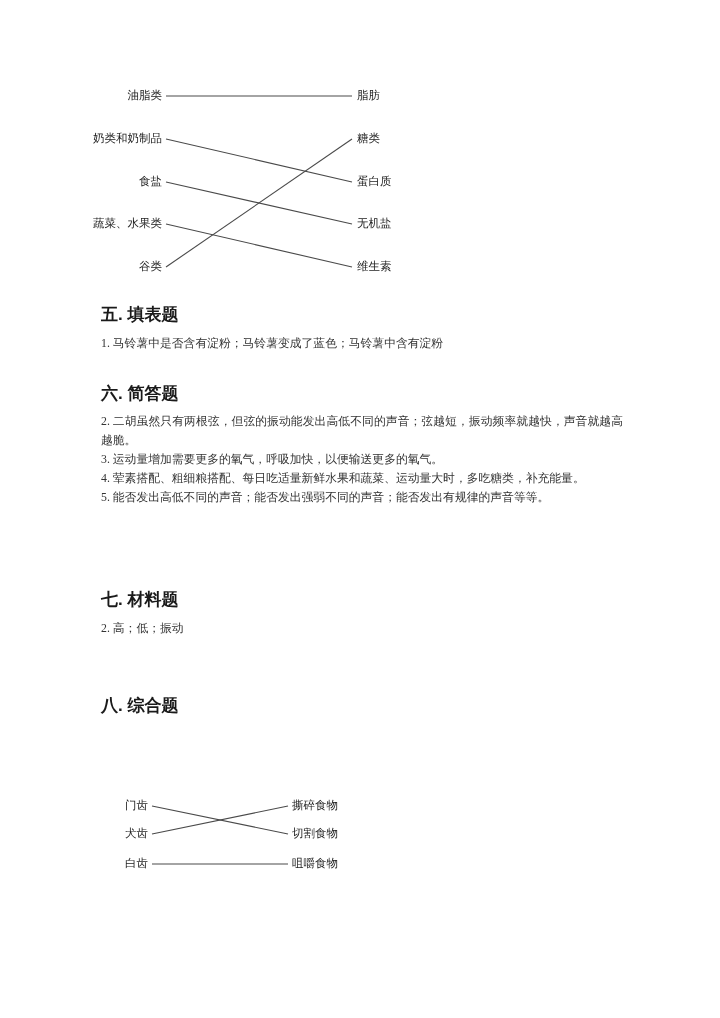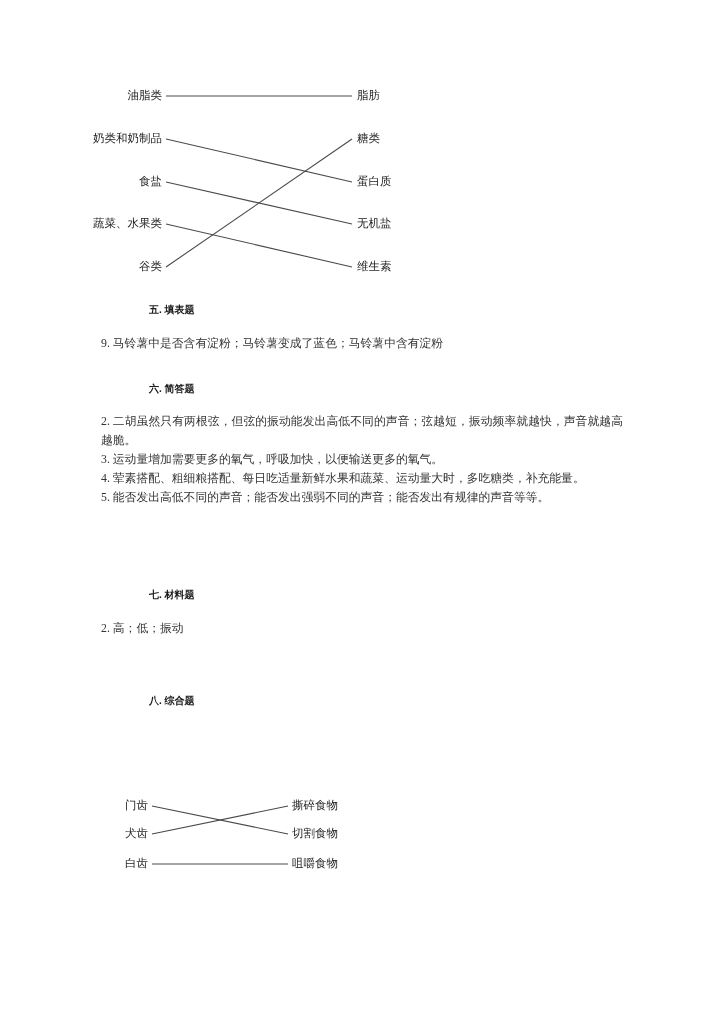--- a/index.html
+++ b/index.html
@@ -61,24 +61,23 @@
     text-align: center;
     transform: translate(0, -50%);
   }
 
   
   .section-heading {
     position: absolute;
     left: 101px;
     font-family: "Liberation Sans", "DejaVu Sans", sans-serif;
     font-weight: bold;
-    font-size: 10px;
+    font-size: 17px;
     color: #1a1a1a;
     white-space: nowrap;
-    margin-left: 48px;
   }
   .body-block {
     position: absolute;
     left: 101px;
     width: 522px;
     font-family: "Liberation Serif", "DejaVu Serif", serif;
     font-size: 11.8px;
     line-height: 1.62;
     color: #333333;
     text-align: justify;
@@ -111,21 +110,21 @@
 
     <div class="match-label right" style="left:357px; top:24px;">脂肪</div>
     <div class="match-label right" style="left:357px; top:67px;">糖类</div>
     <div class="match-label right" style="left:357px; top:110px;">蛋白质</div>
     <div class="match-label right" style="left:357px; top:152px;">无机盐</div>
     <div class="match-label right" style="left:357px; top:195px;">维生素</div>
   </div>
 
   <div class="section-heading" style="top:303px;">五. 填表题</div>
   <div class="body-block" style="top:334px;">
-    <p>9. 马铃薯中是否含有淀粉；马铃薯变成了蓝色；马铃薯中含有淀粉</p>
+    <p>1. 马铃薯中是否含有淀粉；马铃薯变成了蓝色；马铃薯中含有淀粉</p>
   </div>
 
   <div class="section-heading" style="top:382px;">六. 简答题</div>
   <div class="body-block" style="top:412px;">
     <p>2. 二胡虽然只有两根弦，但弦的振动能发出高低不同的声音；弦越短，振动频率就越快，声音就越高越脆。</p>
     <p>3. 运动量增加需要更多的氧气，呼吸加快，以便输送更多的氧气。</p>
     <p>4. 荤素搭配、粗细粮搭配、每日吃适量新鲜水果和蔬菜、运动量大时，多吃糖类，补充能量。</p>
     <p>5. 能否发出高低不同的声音；能否发出强弱不同的声音；能否发出有规律的声音等等。</p>
   </div>
 

